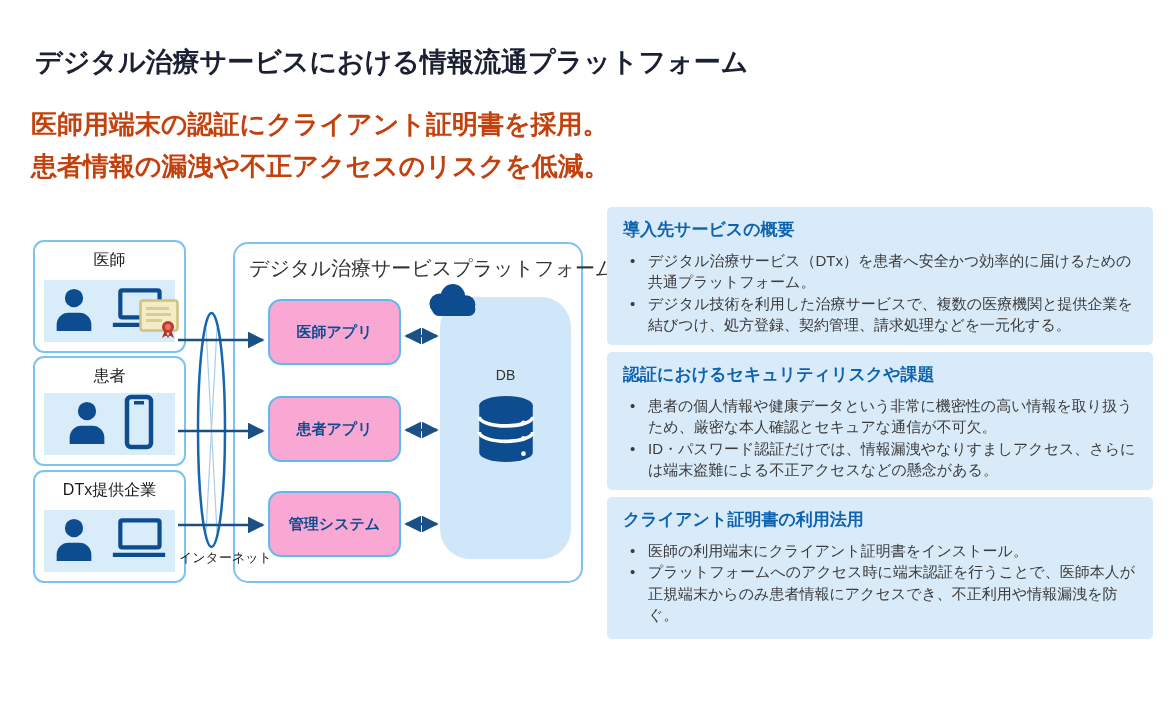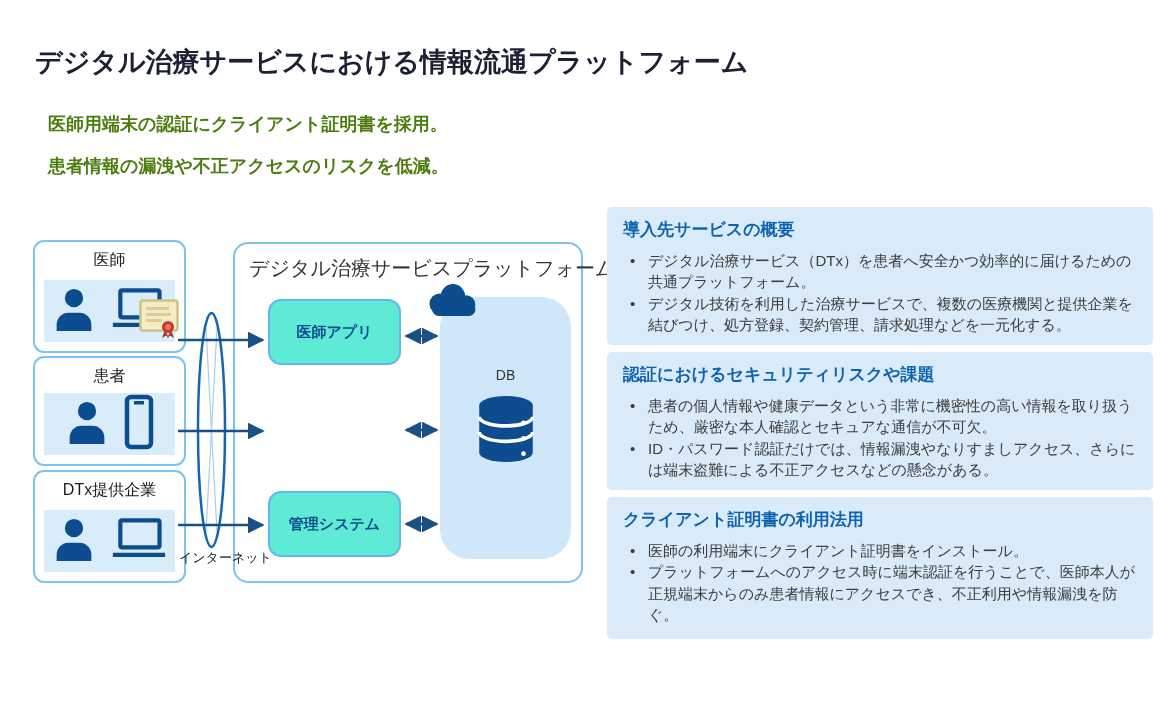--- a/index.html
+++ b/index.html
@@ -10,22 +10,22 @@
     -webkit-font-smoothing:antialiased;
   }
   .slide { position:absolute; inset:0; }
 
   
   .page-title {
     position:absolute; left:35px; top:44px;
     font-size:27px; font-weight:bold; color:#1b2133; letter-spacing:0px;
   }
   .page-subtitle {
-    position:absolute; left:48px; top:103px;
-    font-size:18px; font-weight:bold; color:#4d7c0f; line-height:42px;
+    position:absolute; left:31px; top:103px;
+    font-size:26px; font-weight:bold; color:#c2410c; line-height:42px;
   }
 
   
   .diagram { position:absolute; inset:0; }
 
   .actor {
     position:absolute; left:33px; width:153px;
     background:#fff; border:2px solid #7cc3ee; border-radius:11px;
   }
   .actor-label {
@@ -43,21 +43,21 @@
   .platform-box {
     position:absolute; left:233px; top:242px; width:350px; height:341px;
     background:#fff; border:2.5px solid #7cc3ee; border-radius:15px;
   }
   .platform-title {
     position:absolute; left:14px; top:11px;
     font-size:20px; color:#333333; white-space:nowrap;
   }
   .app-box {
     position:absolute; left:268px; width:133px; height:66px;
-    background:#5eead4; border:2px solid #5fb8ef; border-radius:13px;
+    background:#f9a8d4; border:2px solid #5fb8ef; border-radius:13px;
     display:flex; align-items:center; justify-content:center;
     font-size:15px; font-weight:bold; color:#0d4d8f; z-index:2;
   }
   .db-region {
     position:absolute; left:440px; top:297px; width:131px; height:262px;
     background:#cfe7f8; border-radius:30px; z-index:1;
   }
   .cloud { position:absolute; left:421px; top:279px; z-index:3; }
   .db-label {
     position:absolute; left:440px; top:367px; width:131px;
@@ -170,20 +170,21 @@
           </svg>
         </span>
       </div>
     </div>
 
     <div class="platform-box">
       <div class="platform-title">デジタル治療サービスプラットフォーム</div>
     </div>
 
     <div class="app-box" style="top:299px;">医師アプリ</div>
+    <div class="app-box" style="top:396px;">患者アプリ</div>
     <div class="app-box" style="top:491px;">管理システム</div>
 
     <div class="db-region"></div>
 
     <span class="cloud">
       <svg width="60" height="42" viewBox="0 0 64 42" fill="#0d4d8f">
         <circle cx="20" cy="25" r="11"></circle>
         <circle cx="34" cy="17" r="13"></circle>
         <circle cx="48" cy="26" r="10"></circle>
         <rect x="12" y="24" width="46" height="14" rx="7"></rect>

